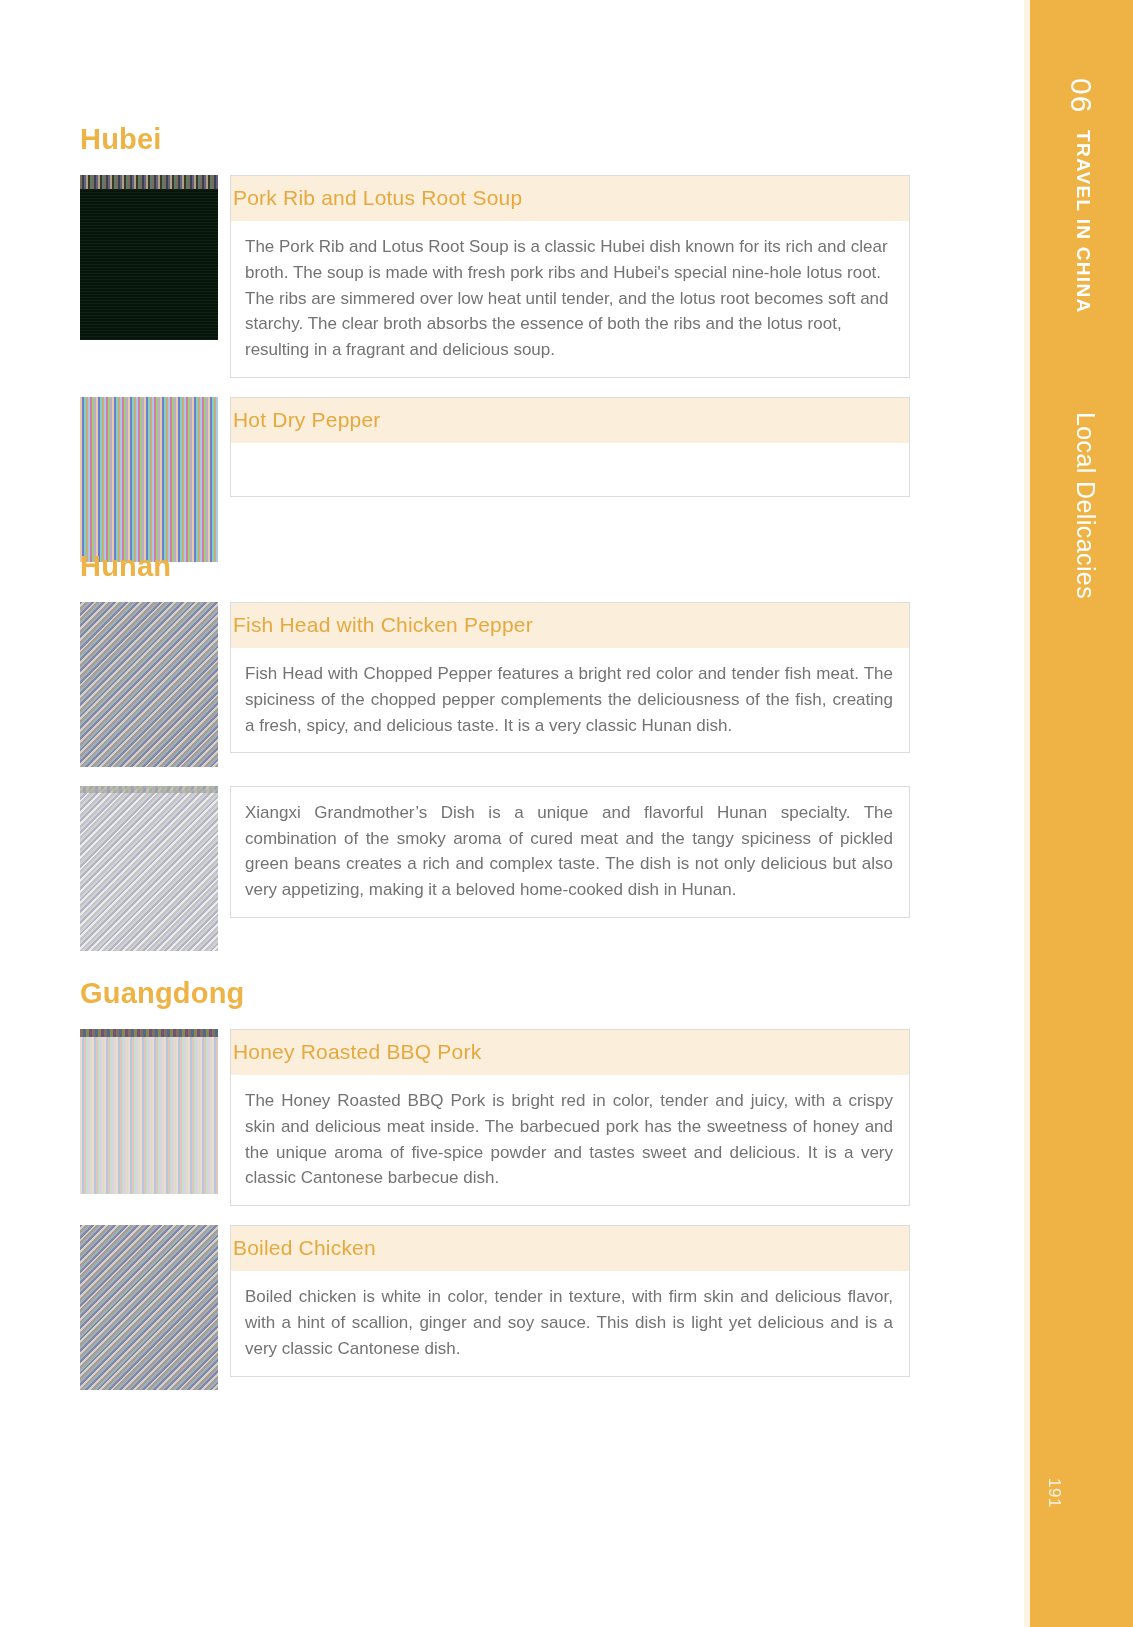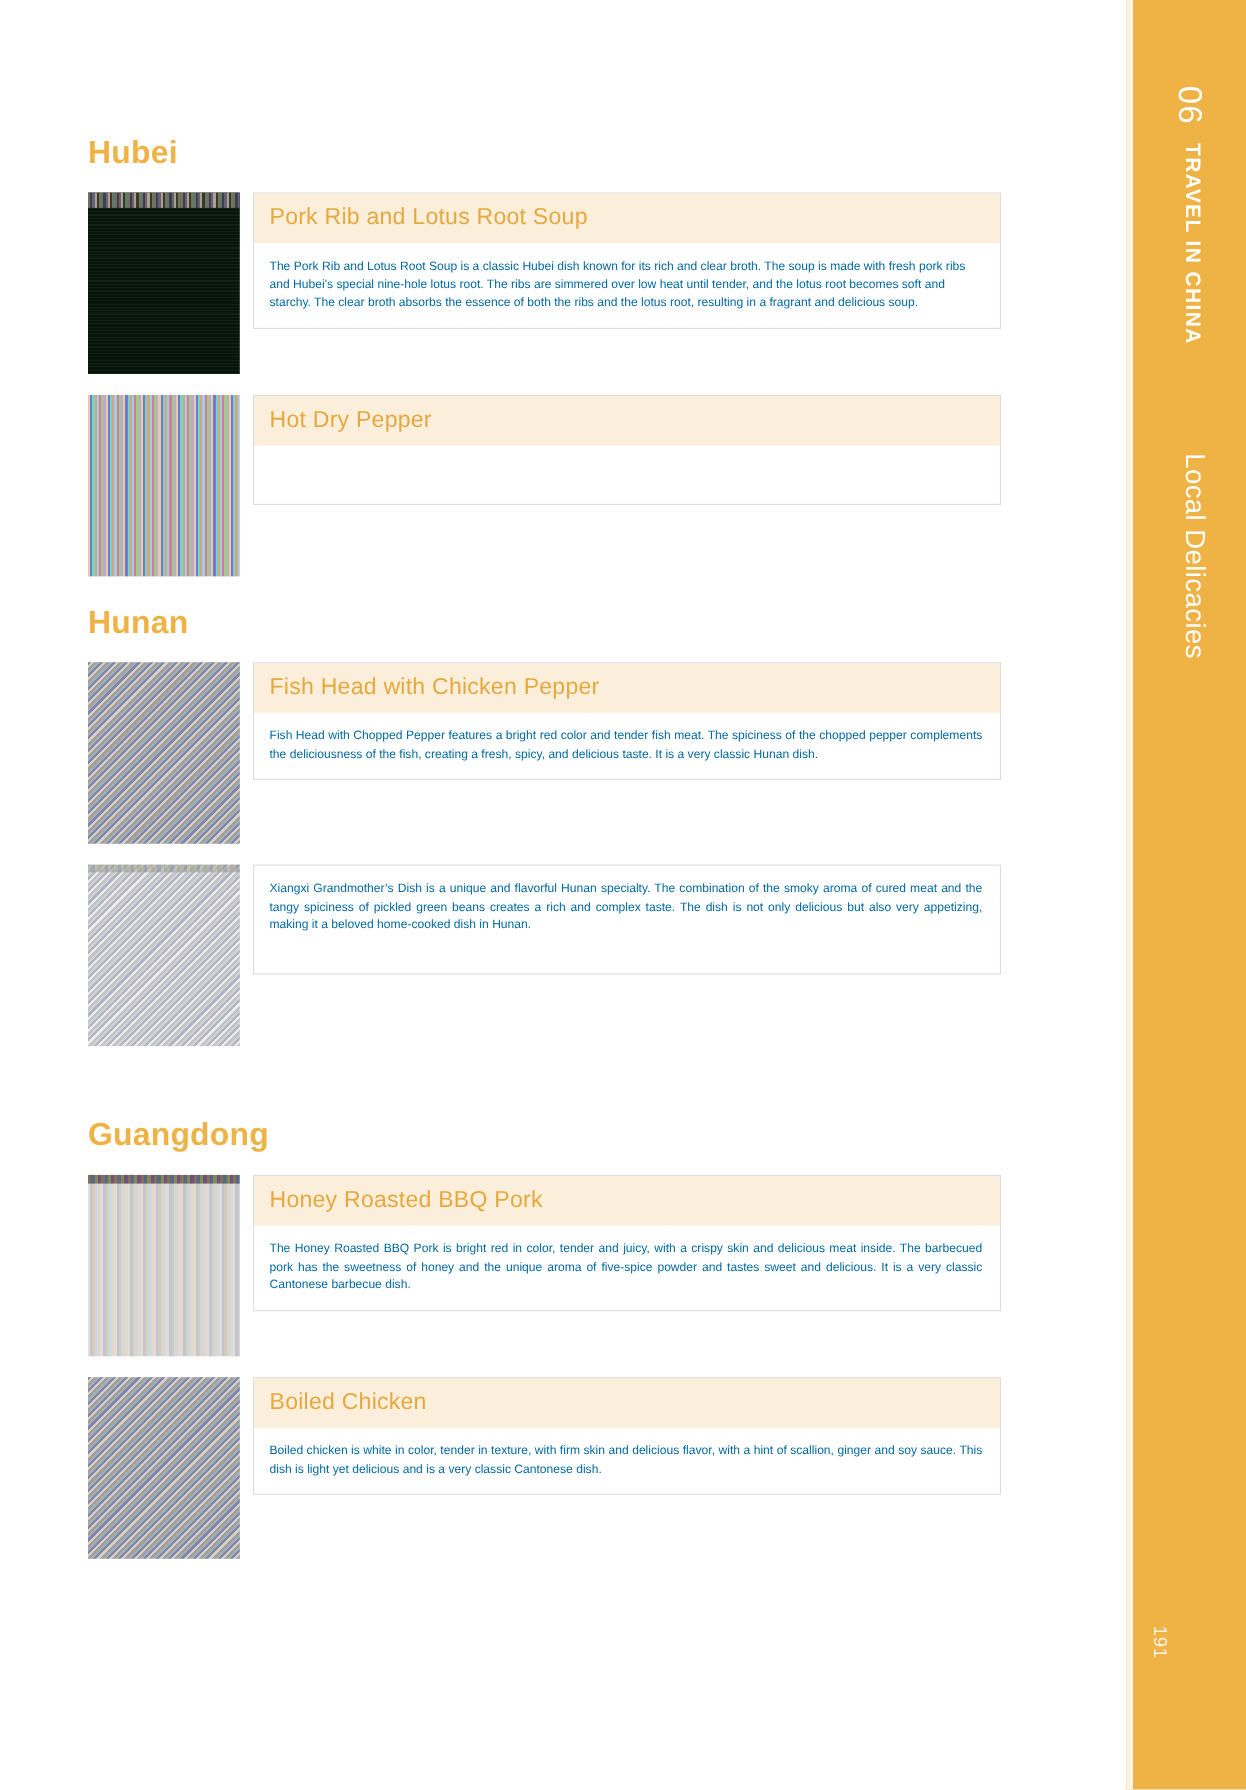--- a/index.html
+++ b/index.html
@@ -86,21 +86,21 @@
     padding: 0;
   }
 
   .section {
     position: absolute;
     left: 80px;
     width: 830px;
   }
   .section-h1 { top: 122px; }
   .section-h2 { top: 549px; }
-  .section-h3 { top: 1015px; }
+  .section-h3 { top: 976px; }
 
   .province-title {
     font-size: 29px;
     font-weight: bold;
     color: #eeb245;
     letter-spacing: 0.2px;
     margin-bottom: 18px;
     line-height: 1.2;
   }
 
@@ -121,34 +121,34 @@
 
   .card-body {
     flex: 1 1 auto;
     border: 1px solid #dcdcdc;
     background: #ffffff;
     min-height: 100px;
   }
 
   .card-head {
     background: #fbeeda;
-    padding: 10px 14px 11px 14px;
+    padding: 10px 14px 11px 2px;
   }
   .card-title {
     font-size: 21px;
     color: #e5a93f;
     font-weight: 400;
     letter-spacing: 0.2px;
     line-height: 1.15;
   }
   .card-text {
     padding: 13px 16px 14px 14px;
-    font-size: 11px;
+    font-size: 17px;
     line-height: 1.52;
-    color: #0369a1;
+    color: #737373;
   }
   .card-text.justify { text-align: justify; text-align-last: left; }
 
   
   .noise-dark {
     background-color: #05150a;
     background-image:
       repeating-linear-gradient(0deg, rgba(255,255,255,0.05) 0 1px, rgba(0,0,0,0) 1px 3px);
     position: relative;
     overflow: hidden;

